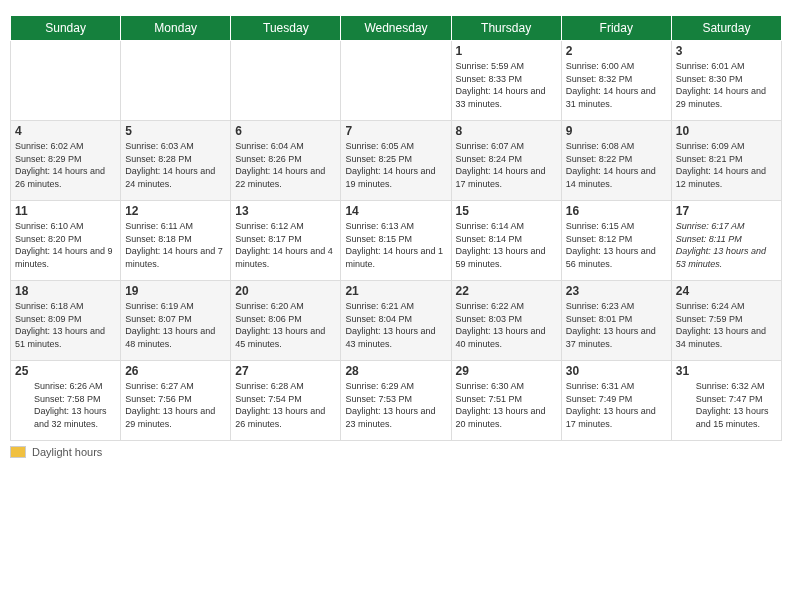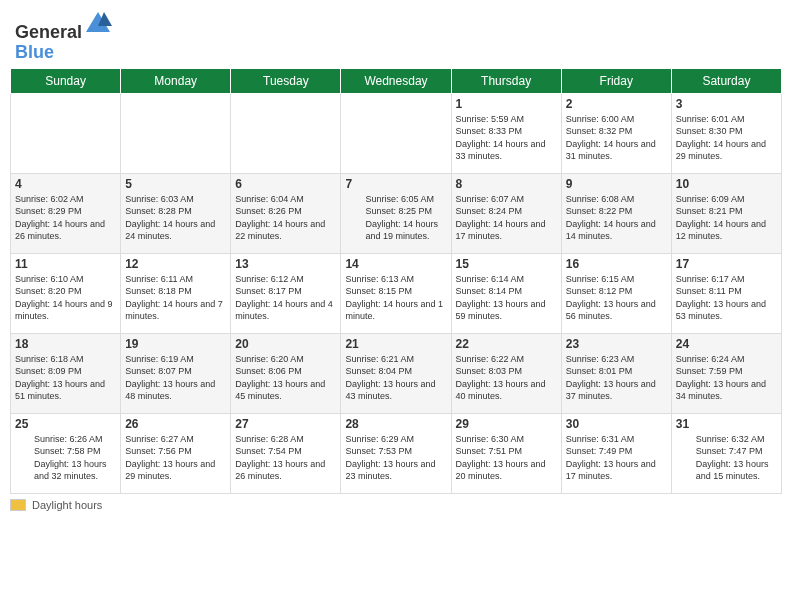--- a/index.html
+++ b/index.html
@@ -51,33 +51,20 @@
     
     .footer { padding: 5px 10px; display: flex; align-items: flex-end; gap: 6px; }
     .daylight-box { width: 16px; height: 12px; background: #f0c040; display: inline-block; border: 1px solid #ccc; }
     .footer-text { font-size: 11px; color: #555; }
   </style>
 </head>
 <body>
 
 <div>
   <div class="header">
-    <div class="logo">
-      <div class="logo-text">
-        <div>
-          <span class="logo-general">General</span><svg class="logo-icon" viewBox="0 0 28 28" xmlns="http://www.w3.org/2000/svg">
-              <polygon points="14,2 26,22 2,22" fill="#4a90d9"></polygon>
-              <polygon points="20,2 28,16 14,16" fill="#2a6099"></polygon>
-            </svg>
-        </div>
-        <div>
-          <span class="logo-blue">Blue</span>
-        </div>
-      </div>
-    </div>
   </div>
 </div>
 
 <table class="calendar">
   <thead>
     <tr>
       <th>Sunday</th>
       <th>Monday</th>
       <th>Tuesday</th>
       <th>Wednesday</th>
@@ -125,21 +112,21 @@
 Daylight: 14 hours and 24 minutes.</div>
         </td>
         <td>
           <span class="day-num">6</span>
           <div class="day-info" style="white-space: pre-line;">Sunrise: 6:04 AM
 Sunset: 8:26 PM
 Daylight: 14 hours and 22 minutes.</div>
         </td>
         <td>
           <span class="day-num">7</span>
-          <div class="day-info" style="white-space: pre-line; margin-left: 20px;">Sunrise: 6:05 AM
+          <div class="day-info" style="white-space: pre-line;">Sunrise: 6:05 AM
 Sunset: 8:25 PM
 Daylight: 14 hours and 19 minutes.</div>
         </td>
         <td>
           <span class="day-num">8</span>
           <div class="day-info" style="white-space: pre-line;">Sunrise: 6:07 AM
 Sunset: 8:24 PM
 Daylight: 14 hours and 17 minutes.</div>
         </td>
         <td>
@@ -187,21 +174,21 @@
 Daylight: 13 hours and 59 minutes.</div>
         </td>
         <td>
           <span class="day-num">16</span>
           <div class="day-info" style="white-space: pre-line;">Sunrise: 6:15 AM
 Sunset: 8:12 PM
 Daylight: 13 hours and 56 minutes.</div>
         </td>
         <td>
           <span class="day-num">17</span>
-          <div class="day-info" style="white-space: pre-line;">Sunrise: 6:17 AM
+          <div class="day-info" style="white-space: pre-line; font-style: italic;">Sunrise: 6:17 AM
 Sunset: 8:11 PM
 Daylight: 13 hours and 53 minutes.</div>
         </td>
       </tr>
       <tr>
         <td>
           <span class="day-num">18</span>
           <div class="day-info" style="white-space: pre-line;">Sunrise: 6:18 AM
 Sunset: 8:09 PM
 Daylight: 13 hours and 51 minutes.</div>

